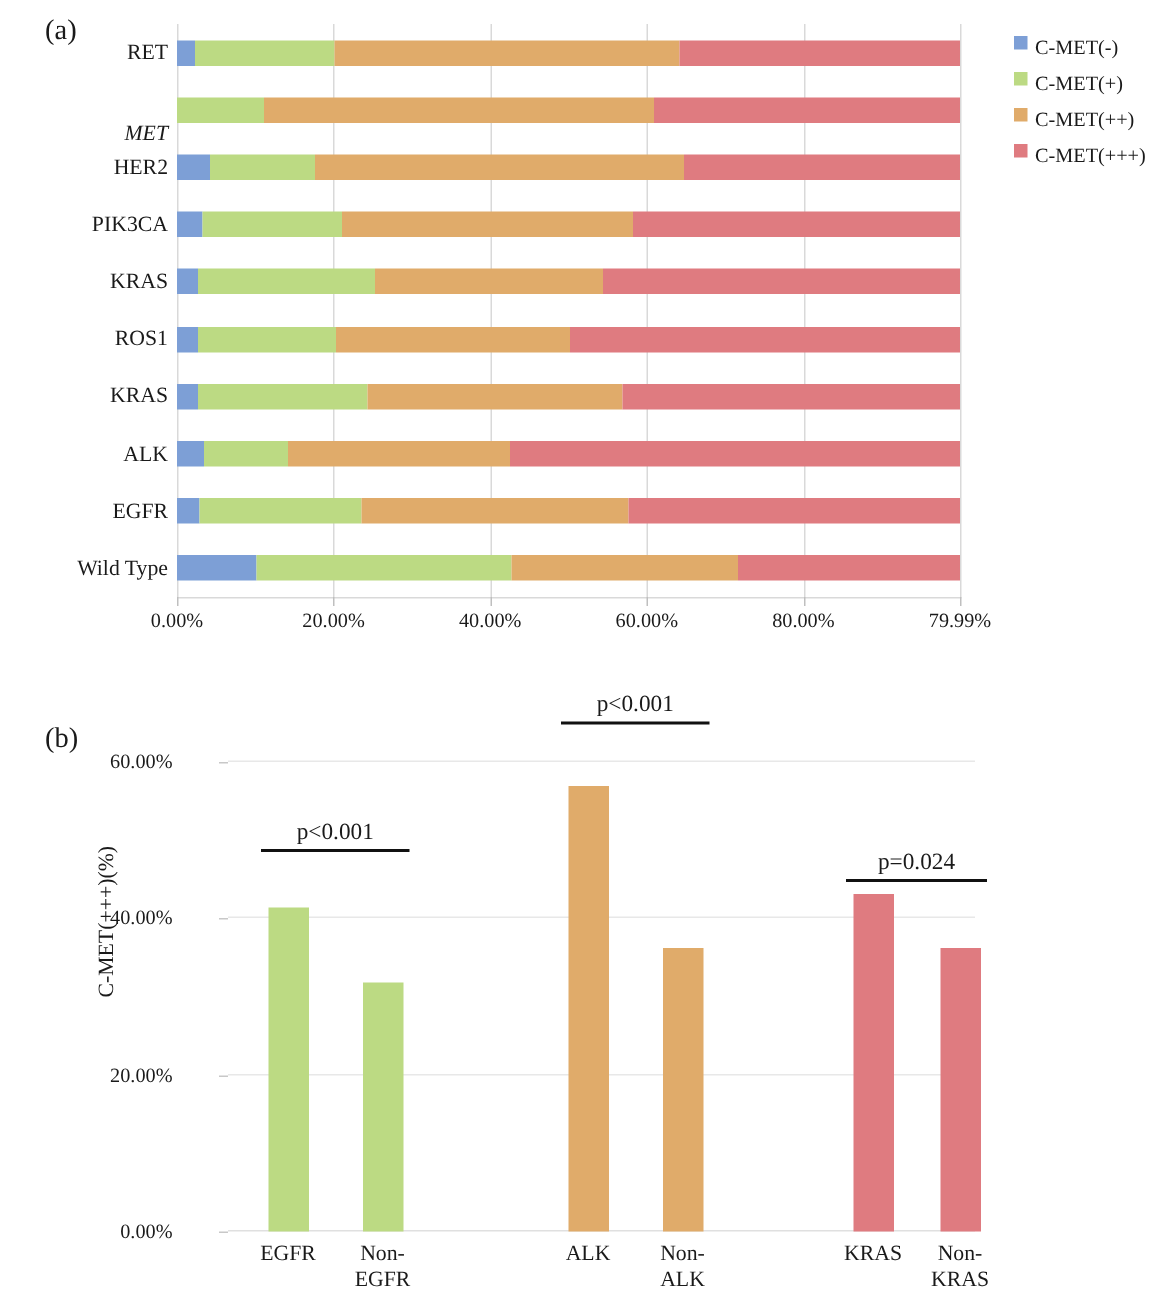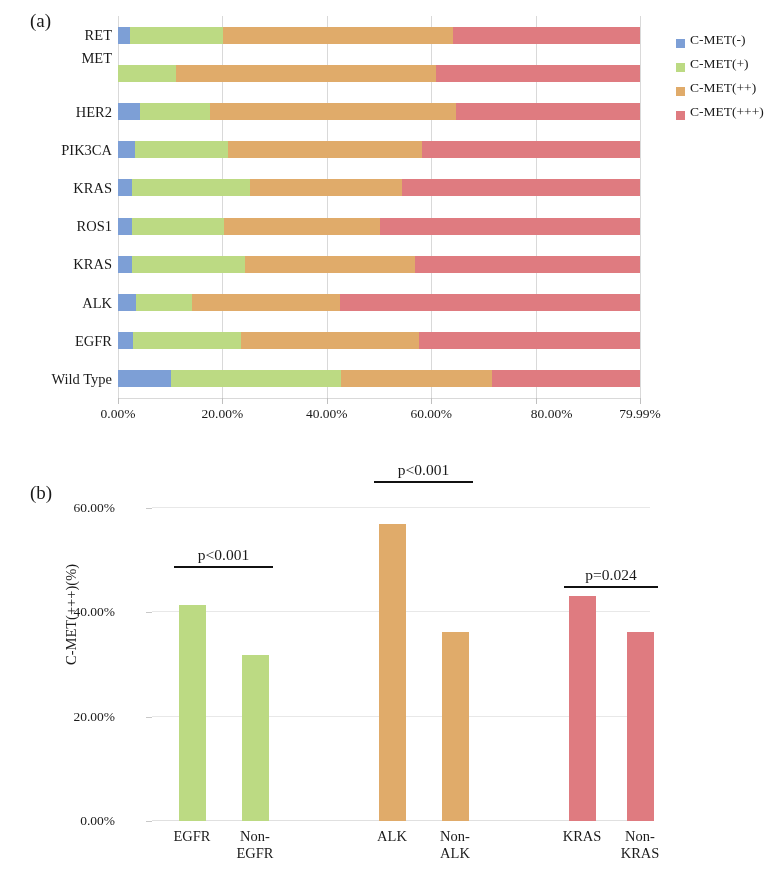--- a/index.html
+++ b/index.html
@@ -101,21 +101,21 @@
     background: #d9d9d9;
   }
 
   
   #a-legend {
     position: absolute;
     left: 676px; top: 24px;
   }
   .legend-item {
     display: flex;
-    align-items: flex-end;
+    align-items: flex-start;
     height: 24px;
     font-size: 13.5px;
     white-space: nowrap;
   }
   .legend-swatch {
     width: 9px; height: 9px;
     margin-right: 5px;
     flex: 0 0 auto;
   }
 
@@ -189,21 +189,21 @@
 </style>
 </head>
 <body>
 
 <div id="panel-a">
 
   <div id="panel-a-label">(a)</div>
 
   <div id="a-catlabels">
       <div class="a-cat-label" style="top: 12.1px;">RET</div>
-      <div class="a-cat-label" style="top: 35px;">MET</div>
+      <div class="a-cat-label" style="top: 66px; font-style: italic;">MET</div>
       <div class="a-cat-label" style="top: 88.5px;">HER2</div>
       <div class="a-cat-label" style="top: 126.7px;">PIK3CA</div>
       <div class="a-cat-label" style="top: 164.9px;">KRAS</div>
       <div class="a-cat-label" style="top: 203.1px;">ROS1</div>
       <div class="a-cat-label" style="top: 241.3px;">KRAS</div>
       <div class="a-cat-label" style="top: 279.5px;">ALK</div>
       <div class="a-cat-label" style="top: 317.7px;">EGFR</div>
       <div class="a-cat-label" style="top: 355.9px;">Wild Type</div>
     </div>
 
@@ -299,21 +299,21 @@
   <div id="a-xaxis">
       <div class="a-tick" style="left: 0px;"></div>
       <div class="a-tick-label" style="left: 0px;">0.00%</div>
       <div class="a-tick" style="left: 104.4px;"></div>
       <div class="a-tick-label" style="left: 104.4px;">20.00%</div>
       <div class="a-tick" style="left: 208.8px;"></div>
       <div class="a-tick-label" style="left: 208.8px;">40.00%</div>
       <div class="a-tick" style="left: 313.2px;"></div>
       <div class="a-tick-label" style="left: 313.2px;">60.00%</div>
       <div class="a-tick" style="left: 417.6px;"></div>
-      <div class="a-tick-label" style="left: 417.6px; margin-left: 16px;">80.00%</div>
+      <div class="a-tick-label" style="left: 417.6px;">80.00%</div>
       <div class="a-tick" style="left: 522px;"></div>
       <div class="a-tick-label" style="left: 522px;">79.99%</div>
     </div>
 
   <div id="a-legend">
       <div class="legend-item">
         <span class="legend-swatch" style="background: rgb(125, 159, 214);"></span>
         <span>C-MET(-)</span>
       </div>
       <div class="legend-item">

